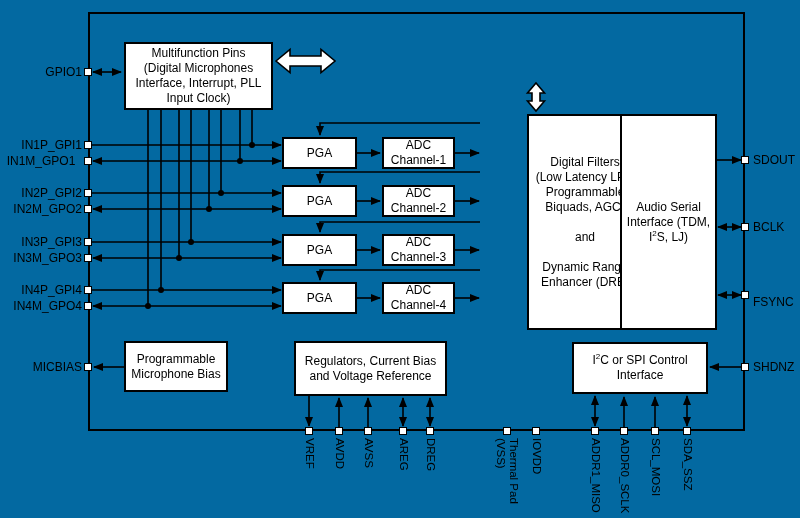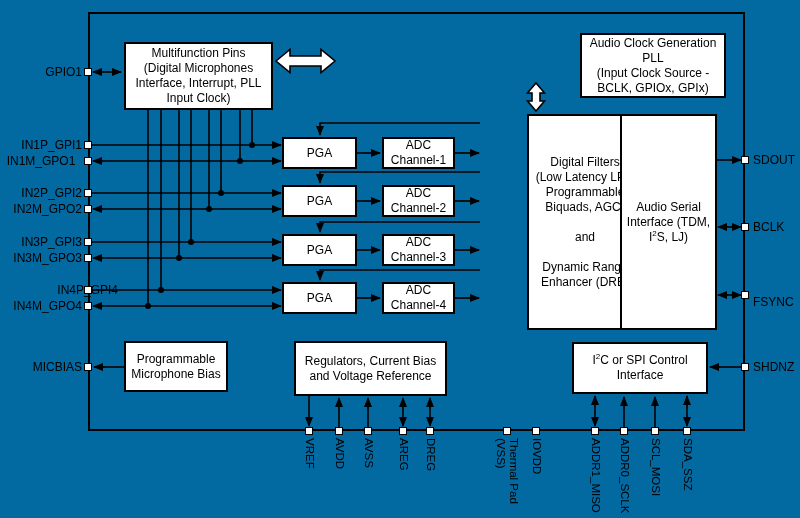--- a/index.html
+++ b/index.html
@@ -103,26 +103,20 @@
     <path class="hollow" d="M276,61 L290,49.5 L290,56 L321,56 L321,49.5 L335,61 L321,72.5 L321,66 L290,66 L290,72.5 Z"></path>
     <path class="hollow" d="M536,83 L544.5,93 L540,93 L540,101 L544.5,101 L536,111 L527.5,101 L532,101 L532,93 L527.5,93 Z"></path>
   </svg>
 
   <div class="box" style="left:124px;top:42px;width:149px;height:68px;">
       <span class="txt">Multifunction Pins
 (Digital Microphones
 Interface, Interrupt, PLL
 Input Clock)</span>
     </div>
-  <div class="box" style="left:580px;top:33px;width:146px;height:65px;">
-      <span class="txt">Audio Clock Generation
-PLL
-(Input Clock Source -
-BCLK, GPIOx, GPIx)</span>
-    </div>
 
   <div class="box" style="left:282px;top:137px;width:75px;height:32px;">
       <span class="txt">PGA</span>
     </div>
   <div class="box" style="left:282px;top:185px;width:75px;height:32px;">
       <span class="txt">PGA</span>
     </div>
   <div class="box" style="left:282px;top:234px;width:75px;height:32px;">
       <span class="txt">PGA</span>
     </div>
@@ -205,21 +199,21 @@
   <div class="pin" style="left:651px;top:427px;"></div>
   <div class="pin" style="left:683px;top:427px;"></div>
 
   <div class="plabel l-label" style="top:64px;">GPIO1</div>
   <div class="plabel l-label" style="top:137px;">IN1P_GPI1</div>
   <div class="plabel l-label" style="top:153px;text-align:center;">IN1M_GPO1</div>
   <div class="plabel l-label" style="top:185px;">IN2P_GPI2</div>
   <div class="plabel l-label" style="top:201px;">IN2M_GPO2</div>
   <div class="plabel l-label" style="top:234px;">IN3P_GPI3</div>
   <div class="plabel l-label" style="top:250px;">IN3M_GPO3</div>
-  <div class="plabel l-label" style="top:282px;padding-left:36px;">IN4P_GPI4</div>
+  <div class="plabel l-label" style="top:282px;">IN4P_GPI4</div>
   <div class="plabel l-label" style="top:298px;">IN4M_GPO4</div>
   <div class="plabel l-label" style="top:359px;">MICBIAS</div>
 
   <div class="plabel r-label" style="top:152px;">SDOUT</div>
   <div class="plabel r-label" style="top:219px;">BCLK</div>
   <div class="plabel r-label" style="top:294px;">FSYNC</div>
   <div class="plabel r-label" style="top:359px;">SHDNZ</div>
 
   <div class="b-label" style="left:316px;top:438px;">VREF</div>
   <div class="b-label" style="left:346px;top:438px;">AVDD</div>

